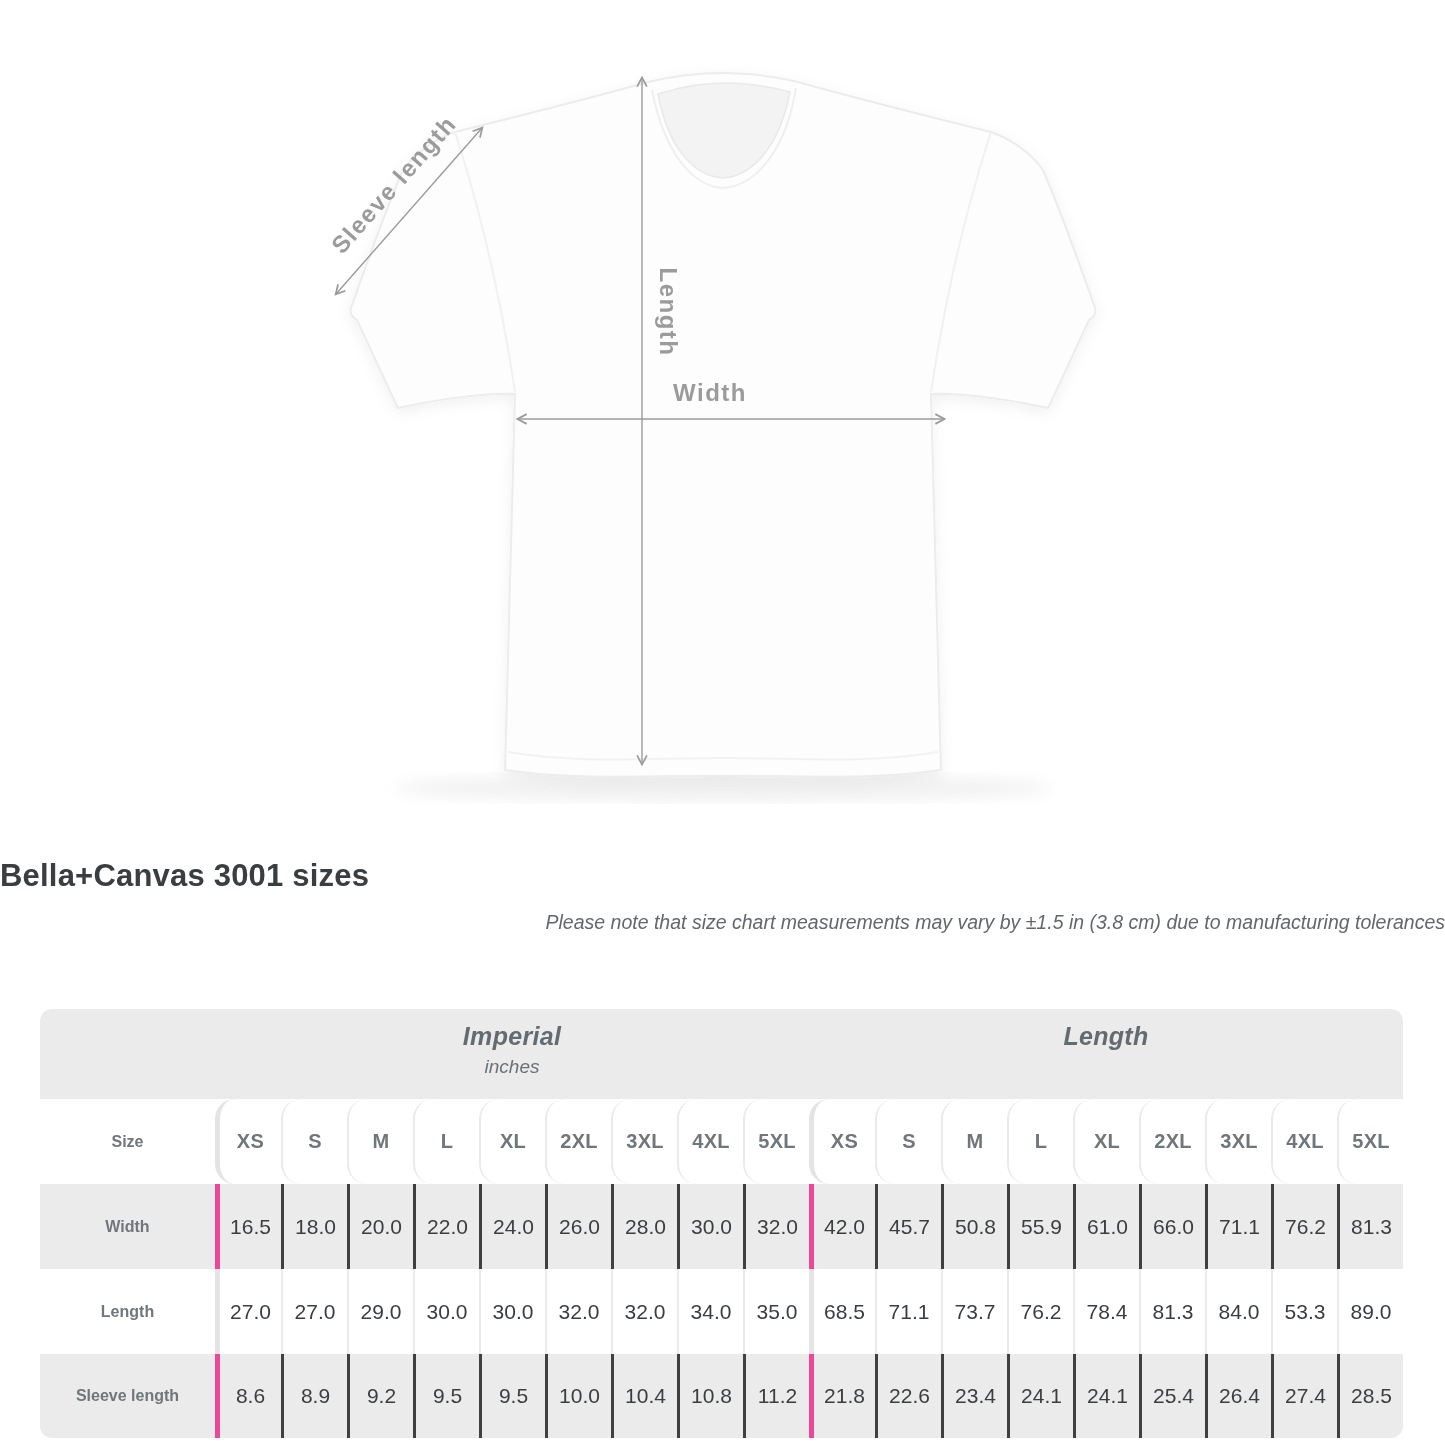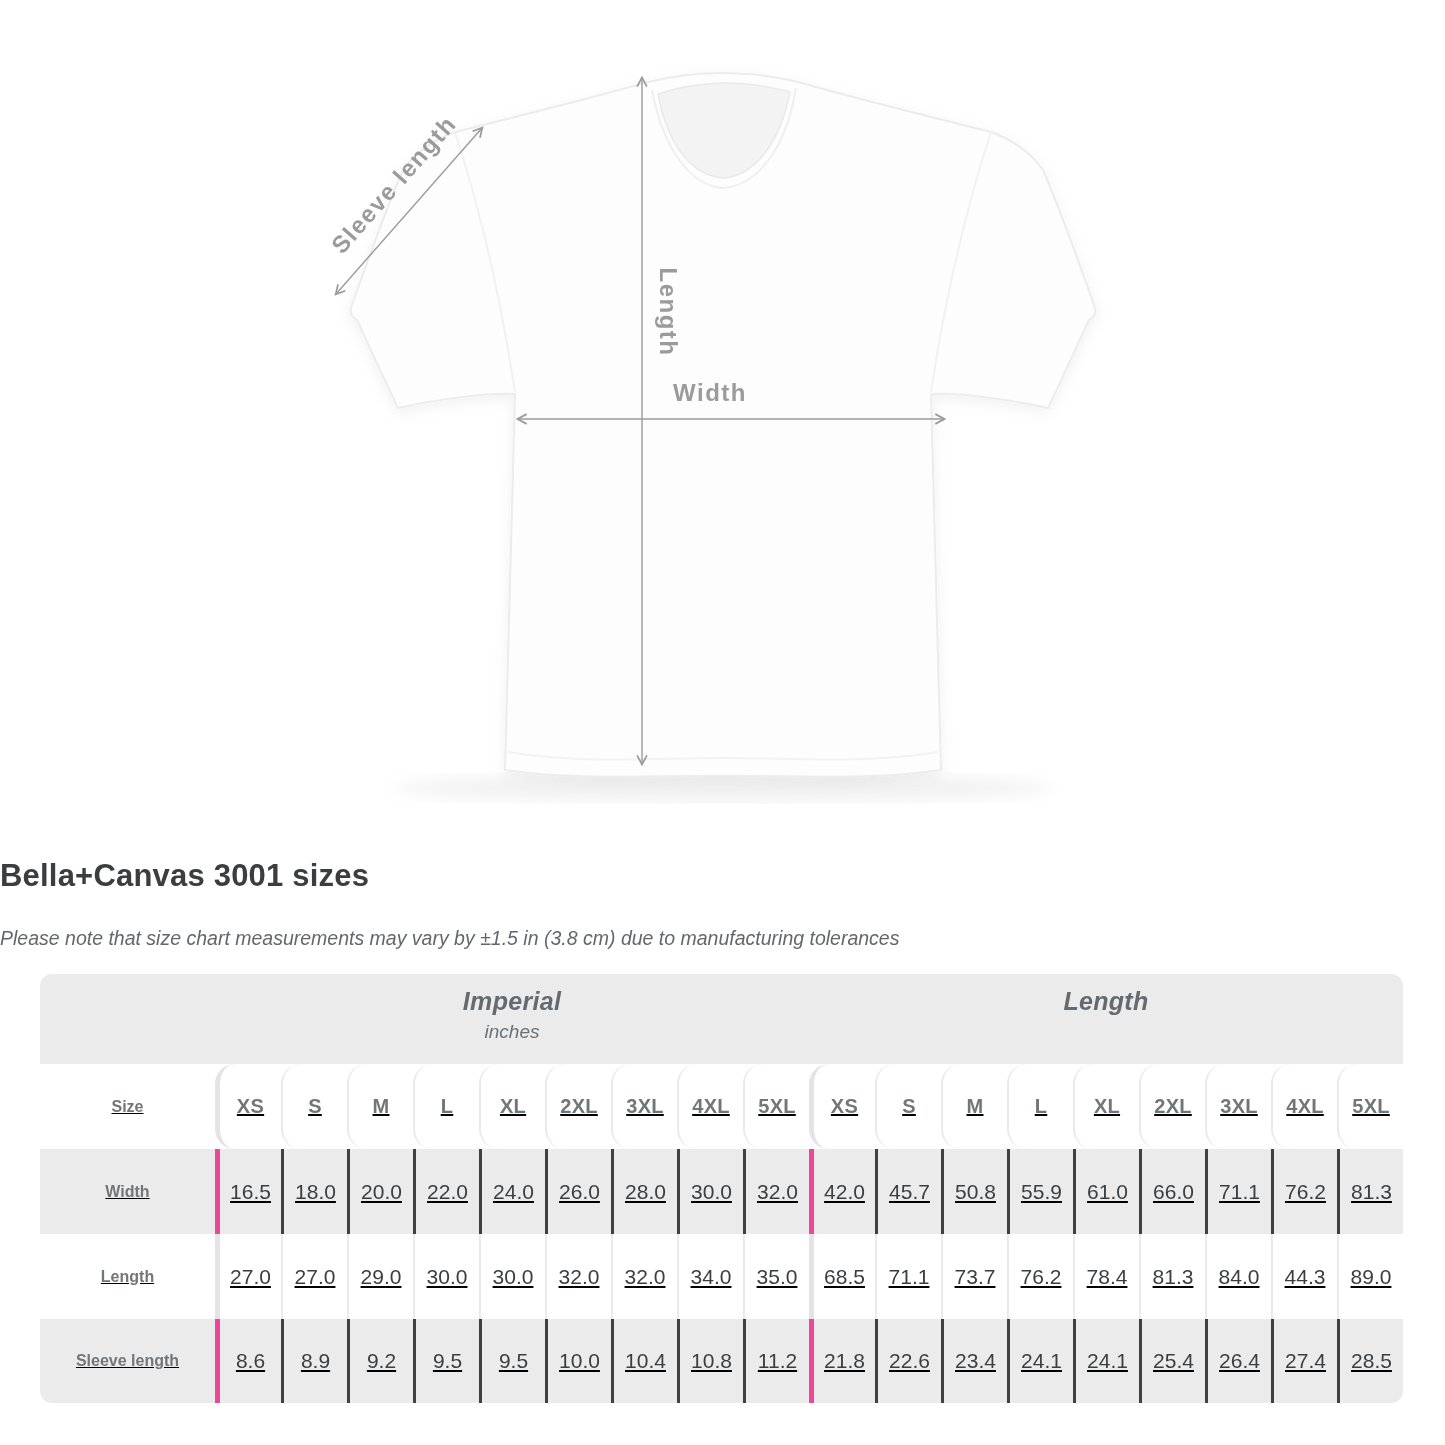--- a/index.html
+++ b/index.html
@@ -5,27 +5,27 @@
   html,body{margin:0;padding:0;background:#ffffff;}
   .page{position:relative;width:1445px;height:1445px;background:#ffffff;overflow:hidden;
         font-family:"Liberation Sans", sans-serif;}
 
   
   .diagram{position:absolute;left:0;top:0;width:1445px;height:840px;}
 
   
   .title{position:absolute;left:0;right:0;top:858px;
          font-size:31px;font-weight:700;color:#3a3e41;letter-spacing:.2px;}
-  .note{position:absolute;left:0;right:0;top:911px;text-align:left;
-        font-size:19.5px;font-style:italic;color:#63676b;margin-top:16px;}
+  .note{position:absolute;left:0;right:0;top:911px;text-align:right;
+        font-size:19.5px;font-style:italic;color:#63676b;}
 
   
-  .table{position:absolute;left:40px;top:974px;
+  .table{position:absolute;left:40px;top:1009px;
          display:grid;grid-template-columns:175px repeat(18,66px);
-         grid-template-rows:90px 85px 85px 85px 84px;text-decoration:underline;}
+         grid-template-rows:90px 85px 85px 85px 84px;}
   .band{grid-column:1/-1;background:#ebebeb;border-radius:12px 12px 0 0;position:relative;}
   .grp{position:absolute;top:13px;text-align:center;}
   .grp.imp{left:175px;width:594px;}
   .grp.met{left:769px;width:594px;}
   .g-name{font-size:25px;font-weight:700;font-style:italic;color:#646b70;letter-spacing:.3px;}
   .g-unit{margin-top:5px;font-size:19px;font-style:italic;color:#6a7176;}
 
   .cell{display:flex;align-items:center;justify-content:center;}
   .lab{font-weight:700;color:#70767a;font-size:16px;}
   .hdr{font-weight:700;color:#70767a;font-size:20px;letter-spacing:.3px;border-radius:20px;}
@@ -161,21 +161,21 @@
       <div class="cell num w-bg sep">32.0</div>
       <div class="cell num w-bg sep">34.0</div>
       <div class="cell num w-bg sep">35.0</div>
       <div class="cell num w-bg sep-big">68.5</div>
       <div class="cell num w-bg sep">71.1</div>
       <div class="cell num w-bg sep">73.7</div>
       <div class="cell num w-bg sep">76.2</div>
       <div class="cell num w-bg sep">78.4</div>
       <div class="cell num w-bg sep">81.3</div>
       <div class="cell num w-bg sep">84.0</div>
-      <div class="cell num w-bg sep">44.3</div>
+      <div class="cell num w-bg sep">53.3</div>
       <div class="cell num w-bg sep">89.0</div>
       <div class="cell lab g-bg bl">Sleeve length</div>
       <div class="cell num g-bg sep-big">8.6</div>
       <div class="cell num g-bg sep">8.9</div>
       <div class="cell num g-bg sep">9.2</div>
       <div class="cell num g-bg sep">9.5</div>
       <div class="cell num g-bg sep">9.5</div>
       <div class="cell num g-bg sep">10.0</div>
       <div class="cell num g-bg sep">10.4</div>
       <div class="cell num g-bg sep">10.8</div>

